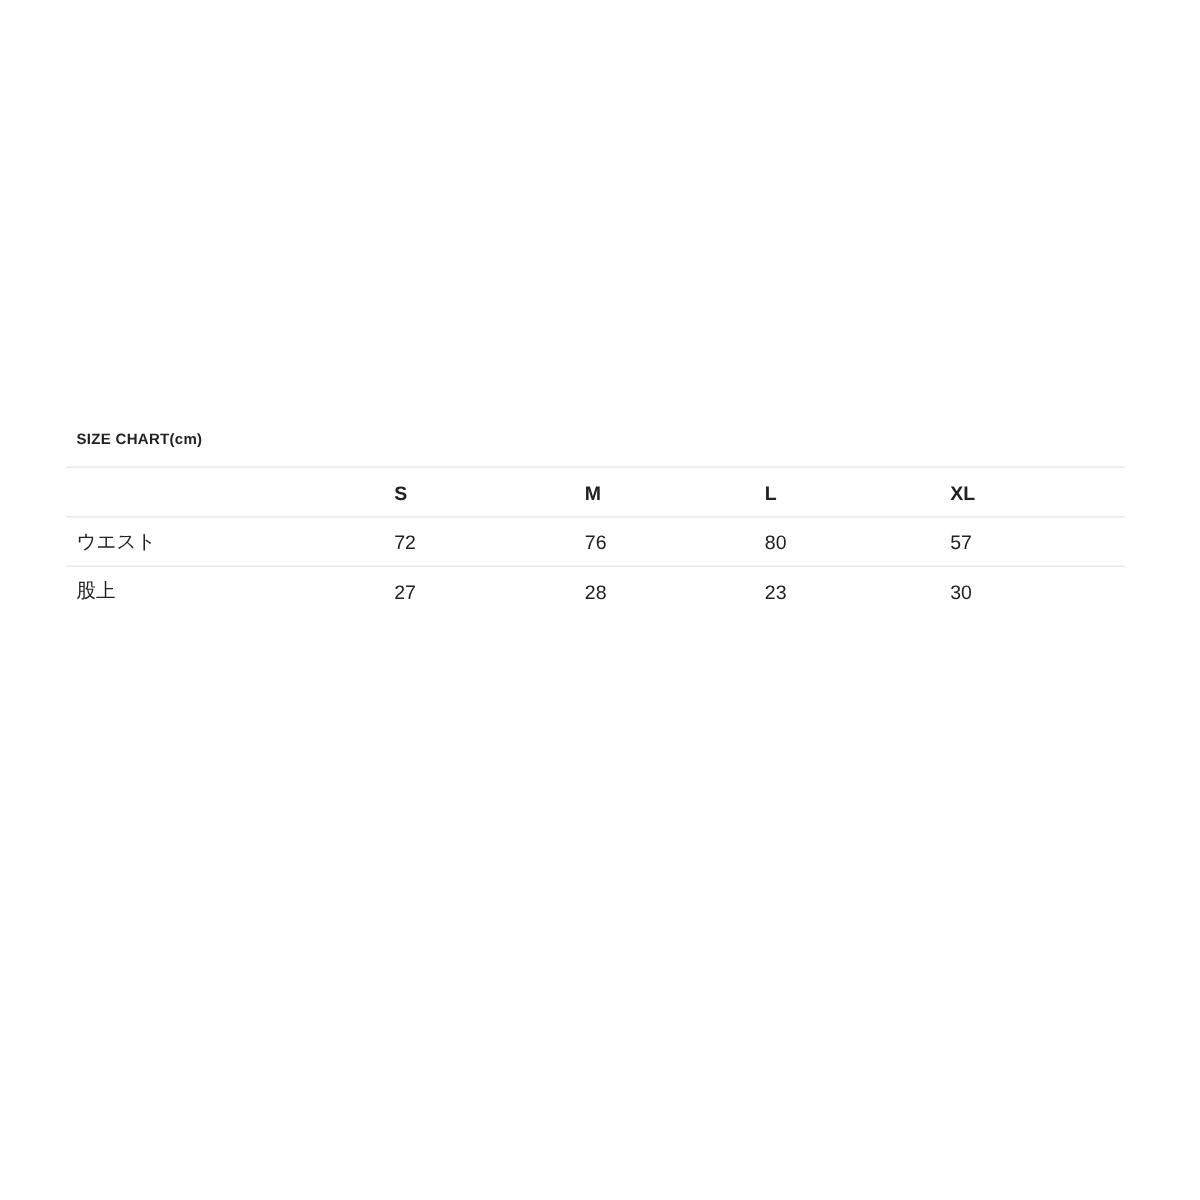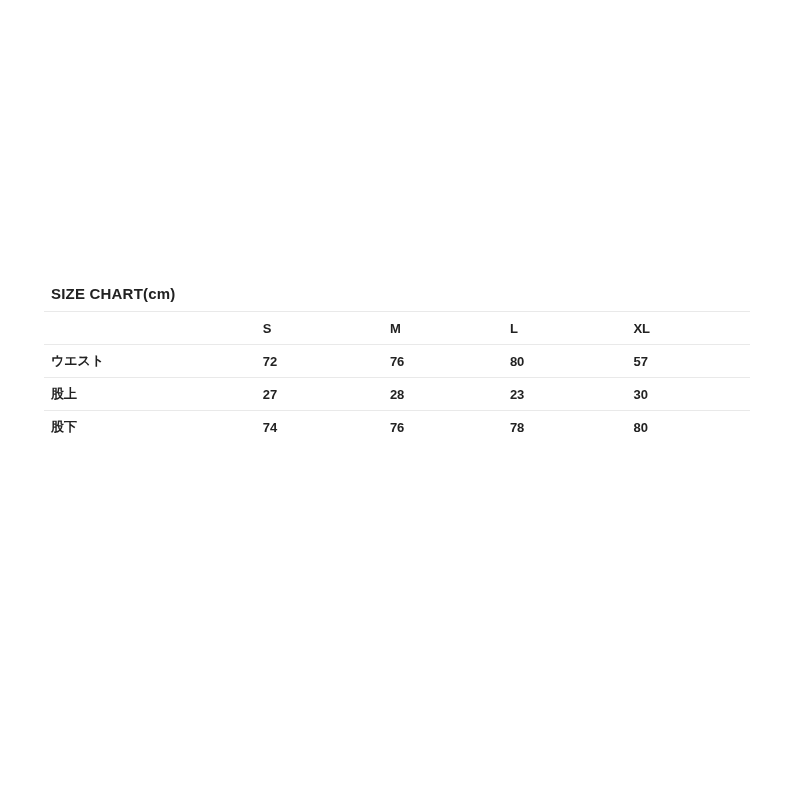--- a/index.html
+++ b/index.html
@@ -11,21 +11,21 @@
     font-family: "Liberation Sans", "DejaVu Sans", sans-serif;
   }
   .chart-section {
     position: absolute;
     left: 44px;
     top: 286px;
     width: 706px;
   }
   .chart-title {
     margin: 0 0 9px 7px;
-    font-size: 15px;
+    font-size: 10px;
     line-height: 16px;
     font-weight: 700;
     color: #222222;
     letter-spacing: 0.2px;
   }
   table.size-table {
     width: 100%;
     border-collapse: collapse;
     table-layout: fixed;
   }
@@ -43,25 +43,25 @@
     font-size: 13px;
     color: #222222;
     border-top: 1px solid #e9e9e9;
     white-space: nowrap;
     overflow: hidden;
   }
   .size-table thead th {
     font-weight: 700;
   }
   .size-table td.row-label {
-    font-weight: 700;
+    font-weight: 400;
     margin-left: 29px;
   }
   .size-table td.cell-value {
-    font-weight: 700;
+    font-weight: 400;
   }
   
   .size-table tbody tr td { border-bottom: none; }
 </style>
 </head>
 <body>
 
 <div class="chart-section">
   <h3 class="chart-title">SIZE CHART(cm)</h3>
 
@@ -90,22 +90,15 @@
         <td class="cell-value">80</td>
         <td class="cell-value">57</td>
       </tr>
       <tr>
         <td class="row-label">股上</td>
         <td class="cell-value">27</td>
         <td class="cell-value">28</td>
         <td class="cell-value">23</td>
         <td class="cell-value">30</td>
       </tr>
-      <tr>
-        <td class="row-label">股下</td>
-        <td class="cell-value">74</td>
-        <td class="cell-value">76</td>
-        <td class="cell-value">78</td>
-        <td class="cell-value">80</td>
-      </tr>
     </tbody>
   </table>
 </div>
 
 </body></html>

